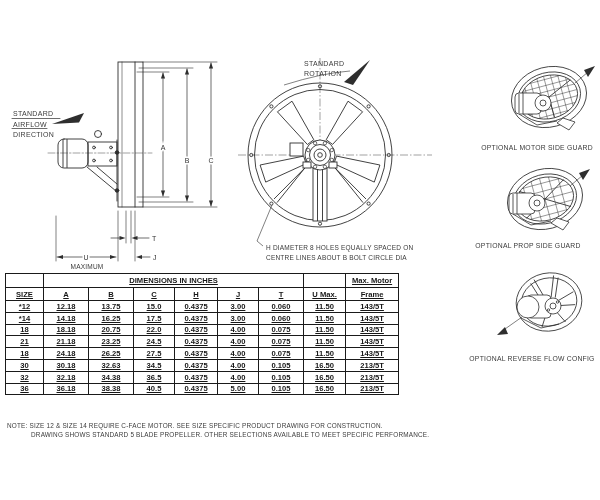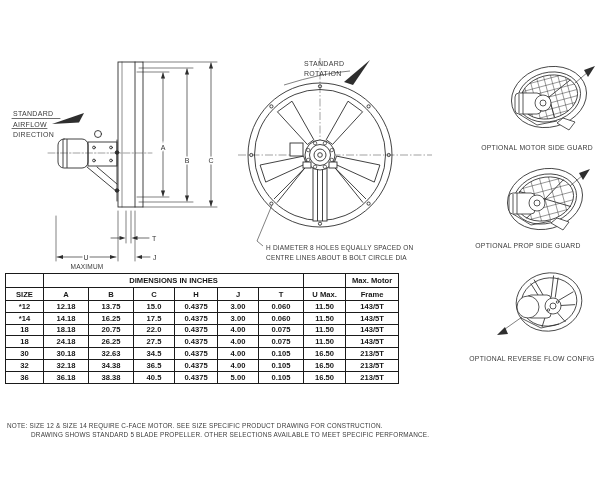--- a/index.html
+++ b/index.html
@@ -8,21 +8,21 @@
   svg text{font-family:"Liberation Sans", sans-serif;}
   .dimletter{font-size:7px;fill:#333;paint-order:stroke;stroke:#ffffff;stroke-width:3px;}
   .drafttext{font-size:7px;fill:#3a3a3a;letter-spacing:.3px;}
   .smalldraft{font-size:6.5px;fill:#3a3a3a;letter-spacing:.2px;}
   .caption{font-size:6.8px;fill:#383838;letter-spacing:.25px;}
 
   #dims-table{position:absolute;left:5px;top:273px;width:393px;border-collapse:collapse;
               table-layout:fixed;font-size:7.6px;font-weight:bold;color:#161616;}
   #dims-table td,#dims-table th{border:1px solid #1a1a1a;padding:0;text-align:center;
               vertical-align:middle;overflow:hidden;white-space:nowrap;}
-  #dims-table{border:1.5px solid #1a1a1a;}
+  #dims-table{border:1.5px solid #1a1a1a;text-decoration:underline;}
   #dims-table thead tr.r1 td{height:13px;}
   #dims-table thead tr.r2 th{height:12px;}
   #dims-table tbody tr td{height:10.8px;}
 
   #note{position:absolute;left:7px;top:421px;font-size:6.4px;color:#3b3b3b;line-height:9px;
         letter-spacing:.2px;}
   #note .l2{padding-left:24px;}
 </style>
 </head>
 <body>
@@ -360,20 +360,31 @@
           <td>18.18</td>
           <td>20.75</td>
           <td>22.0</td>
           <td>0.4375</td>
           <td>4.00</td>
           <td>0.075</td>
           <td>11.50</td>
           <td>143/5T</td>
         </tr>
         <tr>
+          <td>21</td>
+          <td>21.18</td>
+          <td>23.25</td>
+          <td>24.5</td>
+          <td>0.4375</td>
+          <td>4.00</td>
+          <td>0.075</td>
+          <td>11.50</td>
+          <td>143/5T</td>
+        </tr>
+        <tr>
           <td>18</td>
           <td>24.18</td>
           <td>26.25</td>
           <td>27.5</td>
           <td>0.4375</td>
           <td>4.00</td>
           <td>0.075</td>
           <td>11.50</td>
           <td>143/5T</td>
         </tr>

